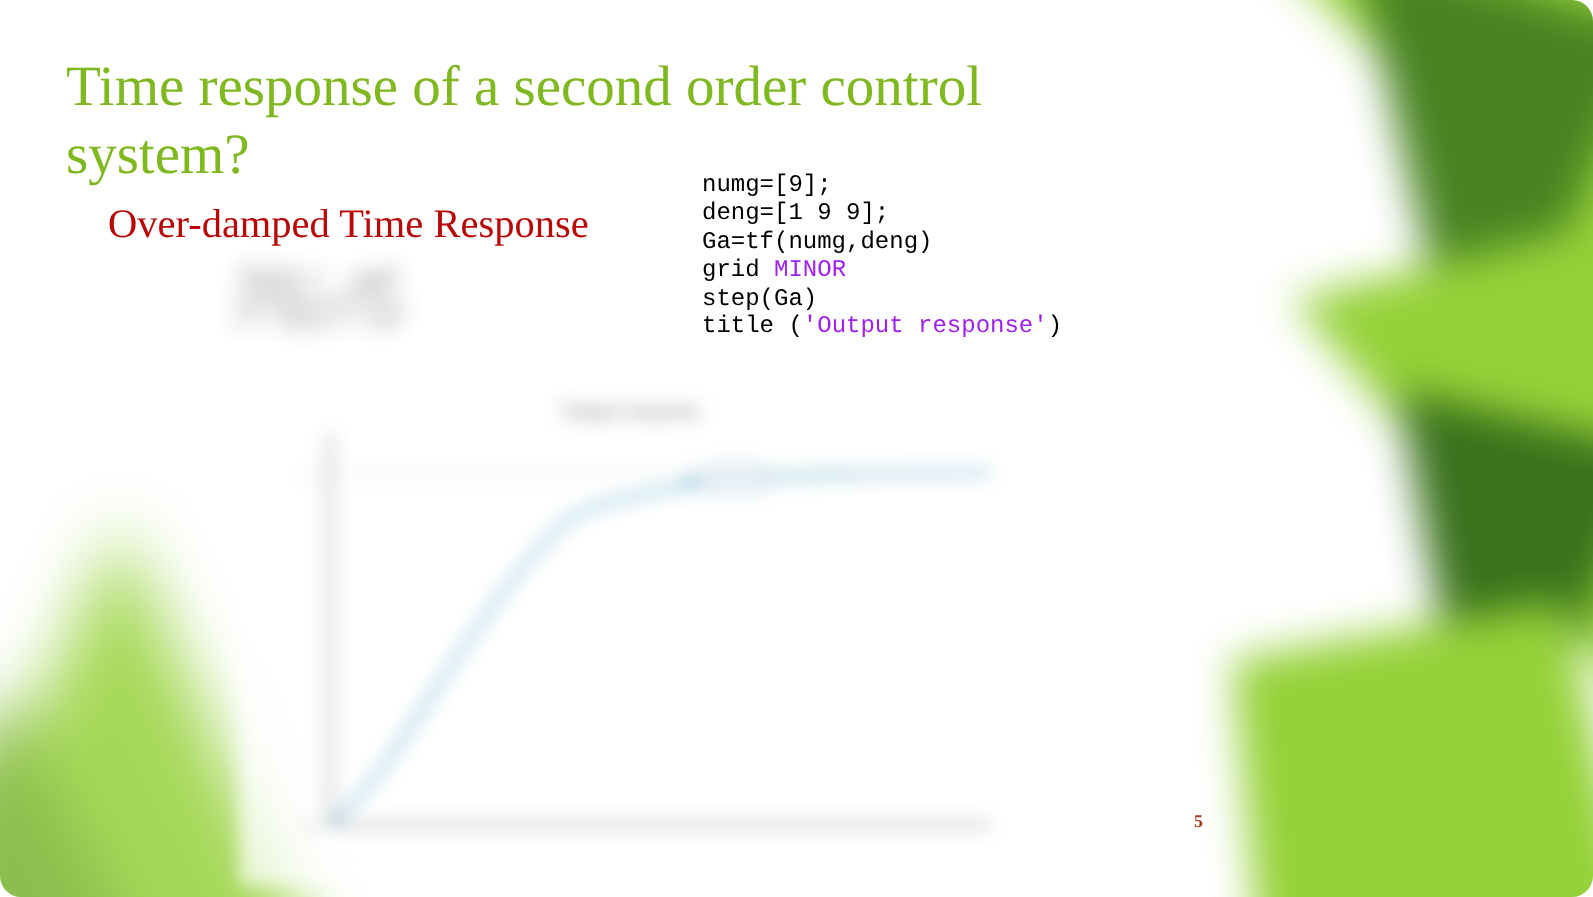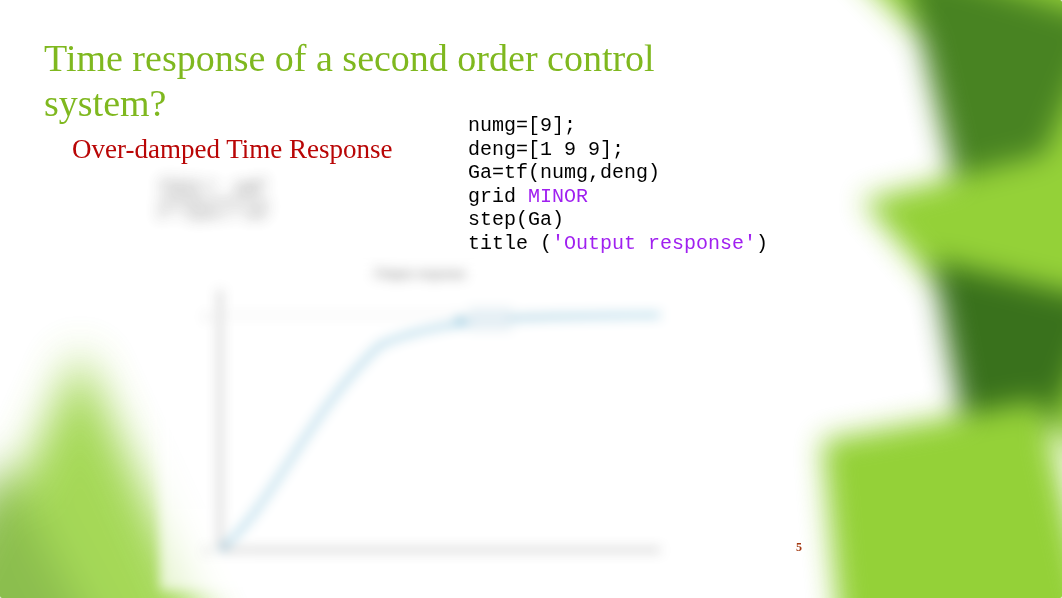--- a/index.html
+++ b/index.html
@@ -10,21 +10,21 @@
     overflow: hidden;
     font-family: Georgia, 'Times New Roman', serif;
     background: #ffffff;
     position: relative;
   }
   .slide {
     position: relative;
     width: 1062px;
     height: 598px;
     background: #ffffff;
-    border-radius: 2px;
+    border-radius: 14px;
     overflow: hidden;
   }
   
   .deco-right {
     position: absolute;
     right: -40px;
     top: -40px;
     width: 320px;
     height: 700px;
     filter: blur(14px);
@@ -57,21 +57,21 @@
     top: 134px;
     font-size: 27px;
     color: #b90606;
     font-weight: 500;
   }
   .codeblock {
     position: absolute;
     left: 468px;
     top: 114px;
     font-family: "Courier New", monospace;
-    font-size: 20px;
+    font-size: 16px;
     line-height: 1.18;
     color: #000;
     white-space: pre;
   }
   .kw { color: #a020f0; }
   .str { color: #a020f0; }
   
   .eqblur {
     position: absolute;
     left: 78px;

